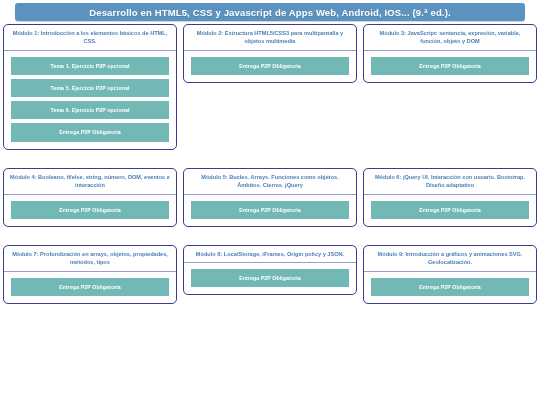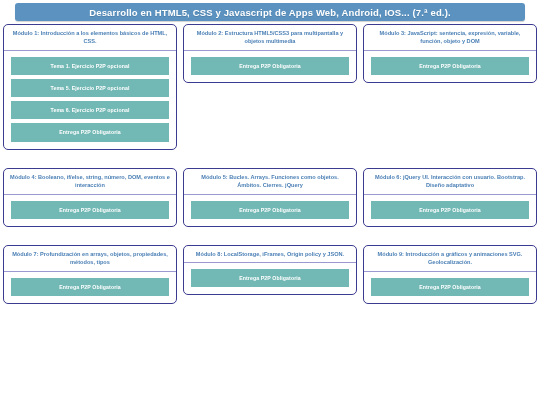--- a/index.html
+++ b/index.html
@@ -106,21 +106,21 @@
     box-sizing: border-box;
     width: 100%;
   }
 </style>
 </head>
 <body>
 
 <div id="page">
 
   <div class="title-banner">
-    <span class="title-text">Desarrollo en HTML5, CSS y Javascript de Apps Web, Android, IOS... (7.ª ed.).</span>
+    <span class="title-text">Desarrollo en HTML5, CSS y Javascript de Apps Web, Android, IOS... (9.ª ed.).</span>
   </div>
 
   <div class="grid">
 
     <div class="row">
       <div class="col">
         <div class="module-box">
           <div class="module-header">
             <span class="module-title">Módulo 1: Introducción a los elementos básicos de HTML, CSS.</span>
           </div>

